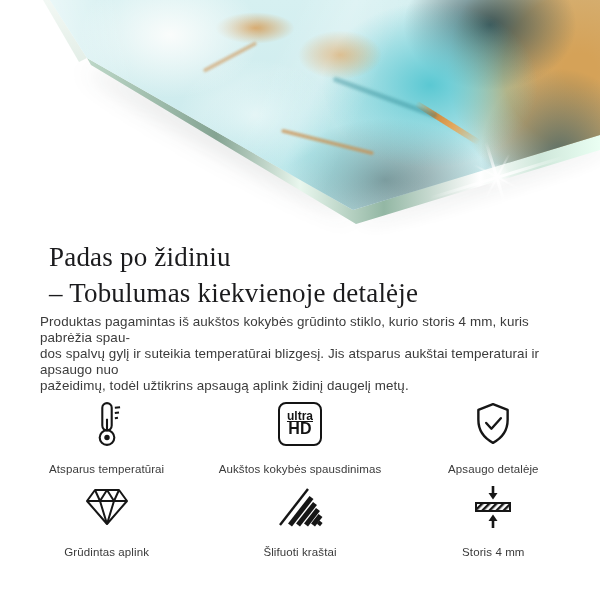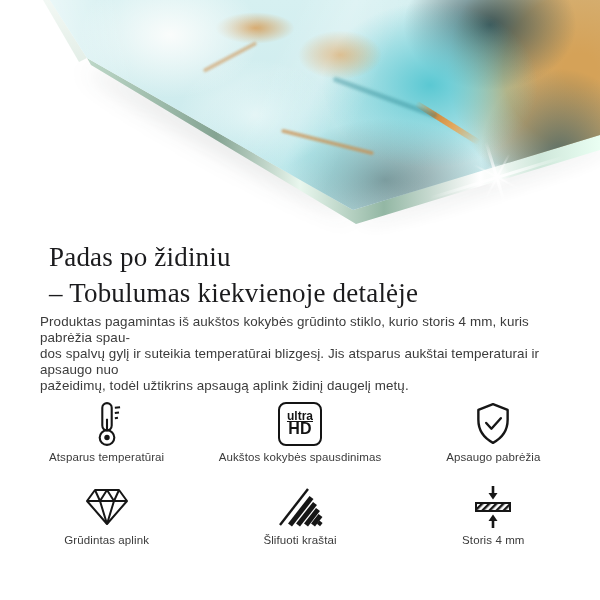--- a/index.html
+++ b/index.html
@@ -59,21 +59,21 @@
   .headline{position:absolute;left:40px;top:230px;font-family:"Liberation Serif",serif;
     font-size:27px;line-height:36px;color:#1b1b1d;font-weight:400;letter-spacing:.2px;}
   .paragraph{position:absolute;left:40px;top:314px;width:530px;
     font-size:13.4px;line-height:16px;color:#3b3b3b;letter-spacing:.1px;}
 
   
   .features{position:absolute;left:10px;top:398px;width:580px;
     display:grid;grid-template-columns:1fr 1fr 1fr;grid-template-rows:83px 83px;}
   .feature{display:flex;flex-direction:column;align-items:center;}
   .icon-wrap{height:52px;display:flex;align-items:center;justify-content:center;color:#161616;}
-  .feature-label{margin-top:0;font-size:11.5px;line-height:14px;color:#3a3a3a;letter-spacing:.1px;}
+  .feature-label{margin-top:12px;font-size:11.5px;line-height:14px;color:#3a3a3a;letter-spacing:.1px;}
   .uhd-box{width:40px;height:40px;border:2.5px solid #141414;border-radius:8px;
     display:flex;flex-direction:column;align-items:center;justify-content:center;color:#141414;}
   .uhd-top{font-size:12px;font-weight:700;line-height:10px;text-decoration:underline;}
   .uhd-bottom{font-size:16px;font-weight:800;line-height:16px;letter-spacing:.3px;text-align:right;}
   svg{display:block;}
 </style>
 </head>
 <body>
 
 <div class="page">
@@ -136,21 +136,21 @@
       <div class="feature-label">Aukštos kokybės spausdinimas</div>
     </div>
 
     <div class="feature">
       <div class="icon-wrap">
         <svg width="42" height="46" viewBox="0 0 40 44" fill="none" stroke="currentColor" stroke-width="2.3" stroke-linejoin="round" stroke-linecap="round">
           <path d="M20,3 L34,8.5 V18 C34,28 28.5,35.5 20,40 C11.5,35.5 6,28 6,18 V8.5 Z"></path>
           <path d="M13.5,21 L18.5,26.5 L27.5,16.5"></path>
         </svg>
       </div>
-      <div class="feature-label">Apsaugo pabrėžia</div>
+      <div class="feature-label">Apsaugo detalėje</div>
     </div>
 
     <div class="feature">
       <div class="icon-wrap">
         <svg width="46" height="40" viewBox="0 0 46 40" fill="none" stroke="currentColor" stroke-width="2" stroke-linejoin="round">
           <path d="M11,3 H35 L43,14 L23,37 L3,14 Z"></path>
           <path d="M3,14 H43"></path>
           <path d="M11,3 L16,14 M35,3 L30,14 M23,3 L16,14 M23,3 L30,14 M16,14 L23,37 M30,14 L23,37"></path>
         </svg>
       </div>

